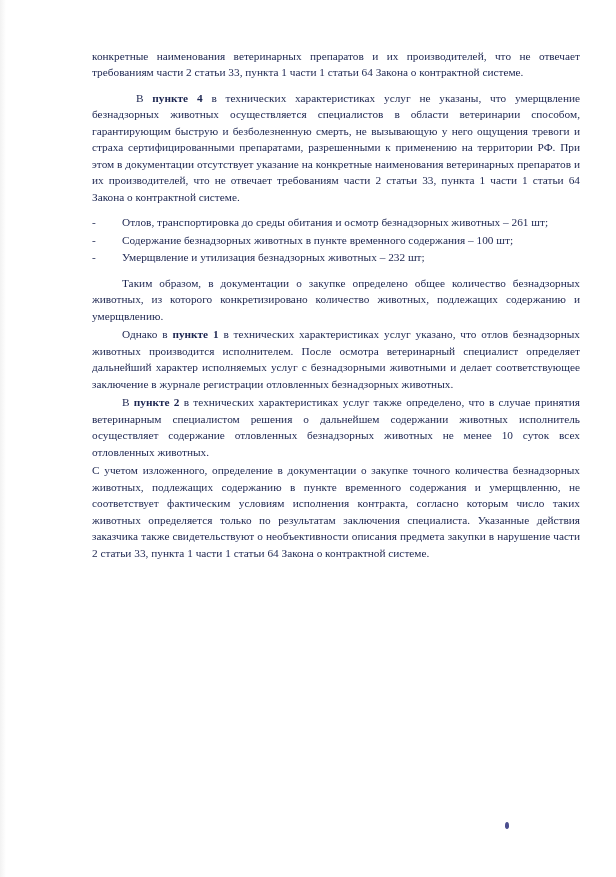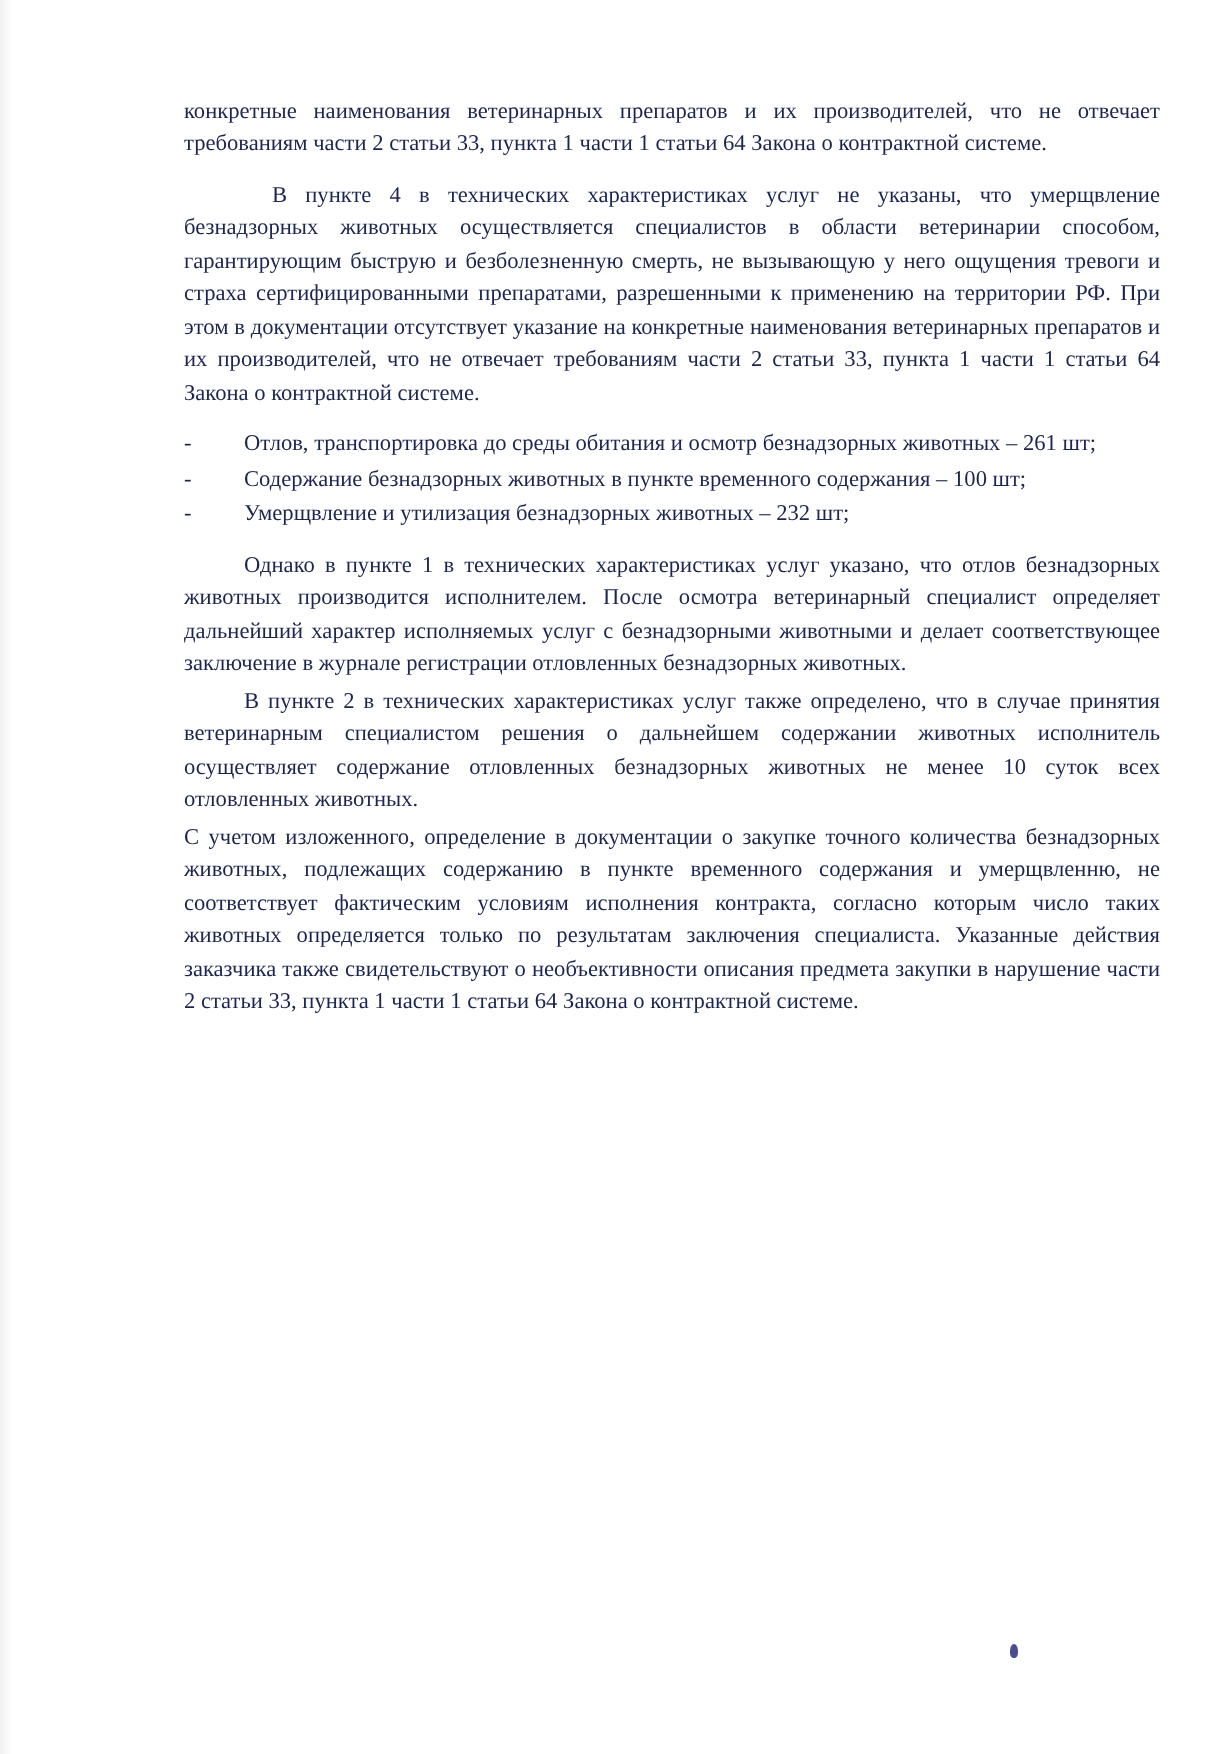--- a/index.html
+++ b/index.html
@@ -34,21 +34,21 @@
   p.tight {
     margin-bottom: 2px;
   }
   p.indent {
     text-indent: 30px;
   }
   p.indent-lg {
     text-indent: 44px;
   }
   b {
-    font-weight: normal;
+    font-weight: bold;
   }
   .list-row {
     display: flex;
     margin: 0 0 1px 0;
   }
   .list-dash {
     width: 30px;
     flex: 0 0 30px;
     text-align: left;
   }
@@ -101,20 +101,21 @@
         <span class="list-text">Содержание безнадзорных животных в пункте временного содержания – 100 шт;</span>
       </div>
       <div class="list-row">
         <span class="list-dash">-</span>
         <span class="list-text">Умерщвление и утилизация безнадзорных животных – 232 шт;</span>
       </div>
     </div>
 
     <div class="spacer-md"></div>
 
+    <p class="indent tight"><span>Таким образом, в документации о закупке определено общее количество безнадзорных животных, из которого конкретизировано количество животных, подлежащих содержанию и умерщвлению.</span></p>
 
     <p class="indent tight"><span>Однако в </span><b>пункте 1</b><span> в технических характеристиках услуг указано, что отлов безнадзорных животных производится исполнителем. После осмотра ветеринарный специалист определяет дальнейший характер исполняемых услуг с безнадзорными животными и делает соответствующее заключение в журнале регистрации отловленных безнадзорных животных.</span></p>
 
     <p class="indent tight"><span>В </span><b>пункте 2</b><span> в технических характеристиках услуг также определено, что в случае принятия ветеринарным специалистом решения о дальнейшем содержании животных исполнитель осуществляет содержание отловленных безнадзорных животных не менее 10 суток всех отловленных животных.</span></p>
 
 
     <p class="plain"><span>С учетом изложенного, определение в документации о закупке точного количества безнадзорных животных, подлежащих содержанию в пункте временного содержания и умерщвленню, не соответствует фактическим условиям исполнения контракта, согласно которым число таких животных определяется только по результатам заключения специалиста. Указанные действия заказчика также свидетельствуют о необъективности описания предмета закупки в нарушение части 2 статьи 33, пункта 1 части 1 статьи 64 Закона о контрактной системе.</span></p>
 
 
   </div>

